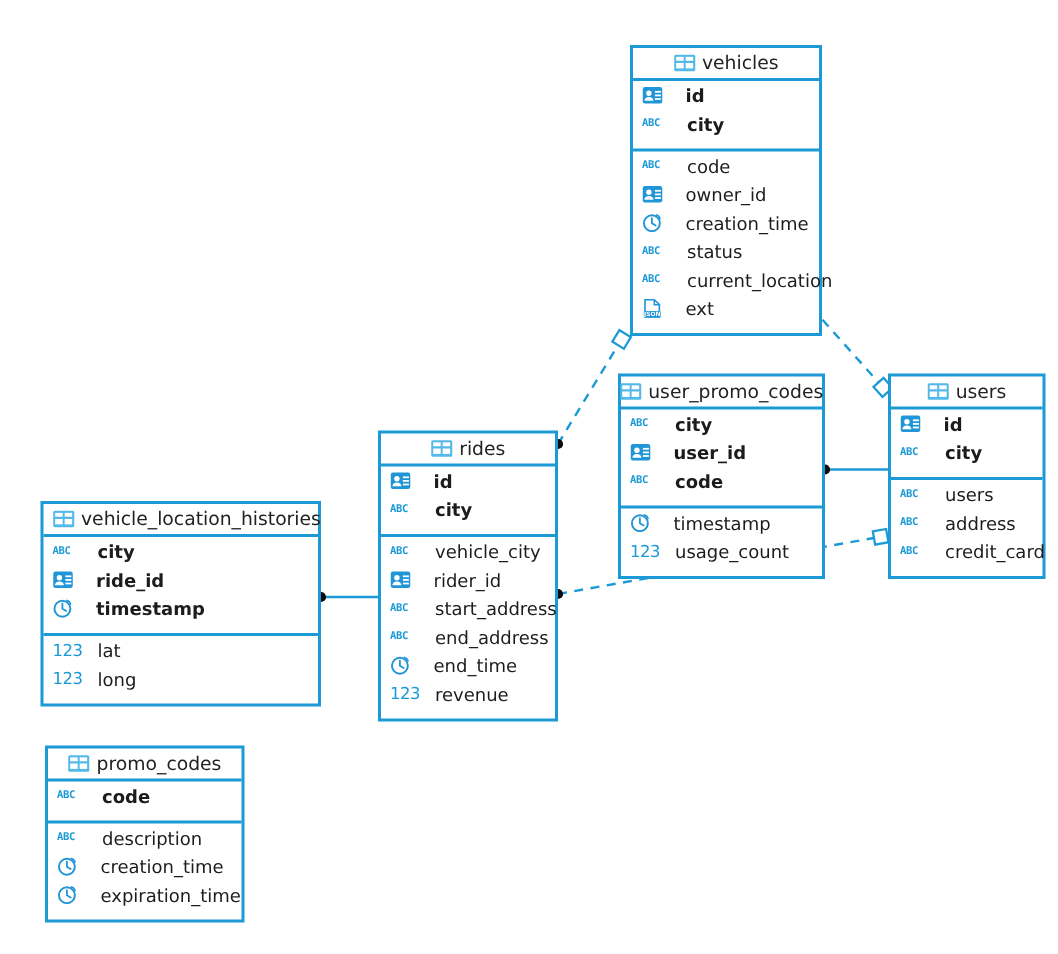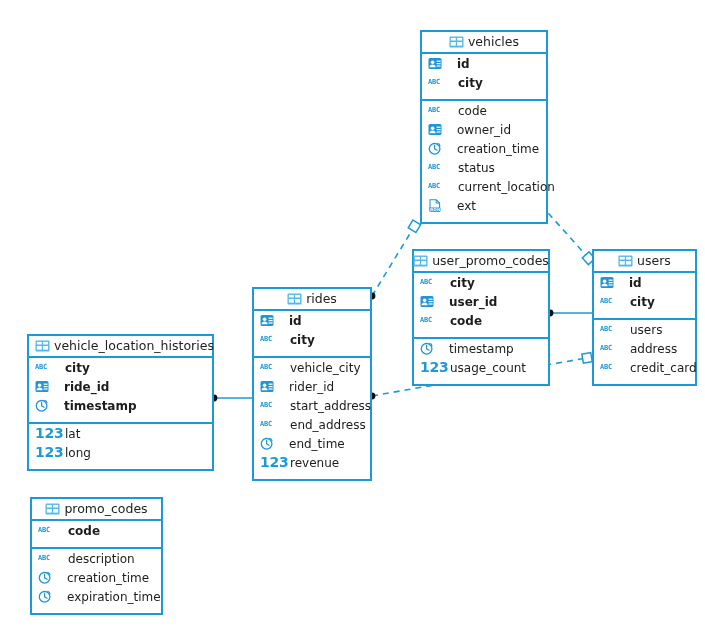--- a/index.html
+++ b/index.html
@@ -35,21 +35,21 @@
   
   .ico{flex:0 0 auto;display:inline-block;width:14px;height:13px;position:relative;}
   .ico svg{display:block;}
   .abc{
     font-family:"DejaVu Sans Mono","Liberation Mono",monospace;
     font-size:7px;font-weight:bold;color:#1b9ad6;letter-spacing:-0.2px;
     line-height:13px;width:15px;display:inline-block;
   }
   .num123{
     font-family:"DejaVu Sans","Liberation Sans",sans-serif;
-    font-size:14px;font-weight:bold;color:#1b9ad6;letter-spacing:-0.3px;
+    font-size:11px;font-weight:normal;color:#1b9ad6;letter-spacing:-0.3px;
     line-height:13px;width:15px;display:inline-block;
   }
 </style>
 </head>
 <body>
 
 <div id="canvas">
   <svg class="links" id="links-layer">
       <g>
         <line x1="541" y1="205" x2="592" y2="262" stroke="#1b9ad6" stroke-width="1.6" stroke-dasharray="6 5"></line>

